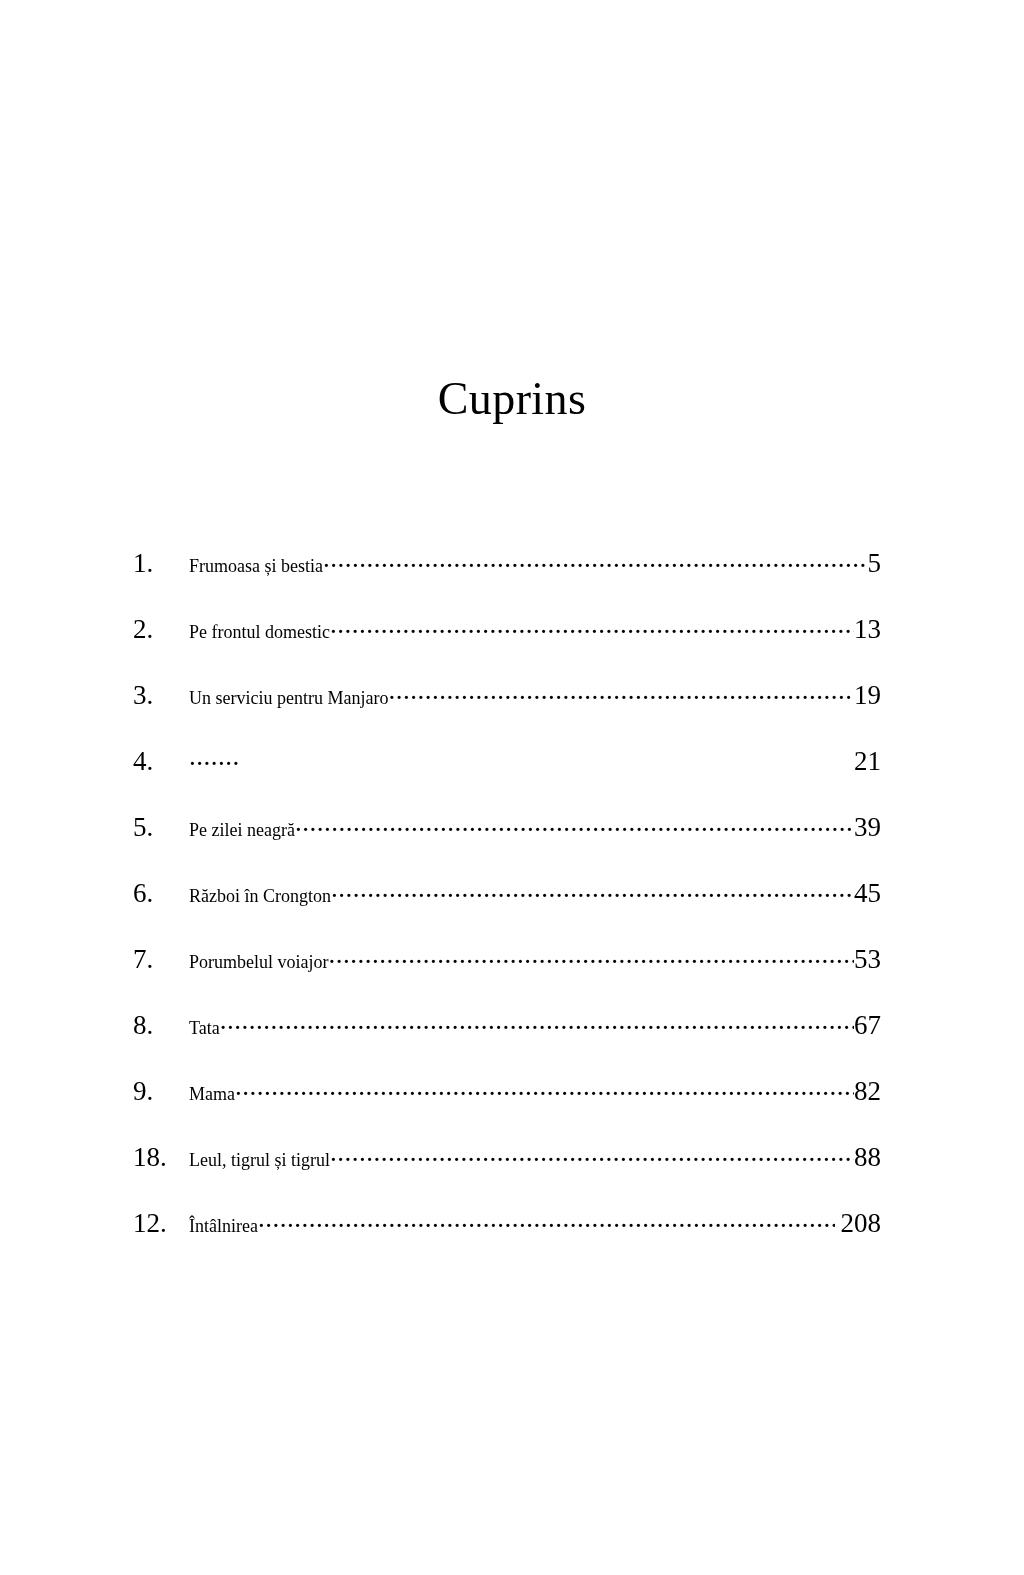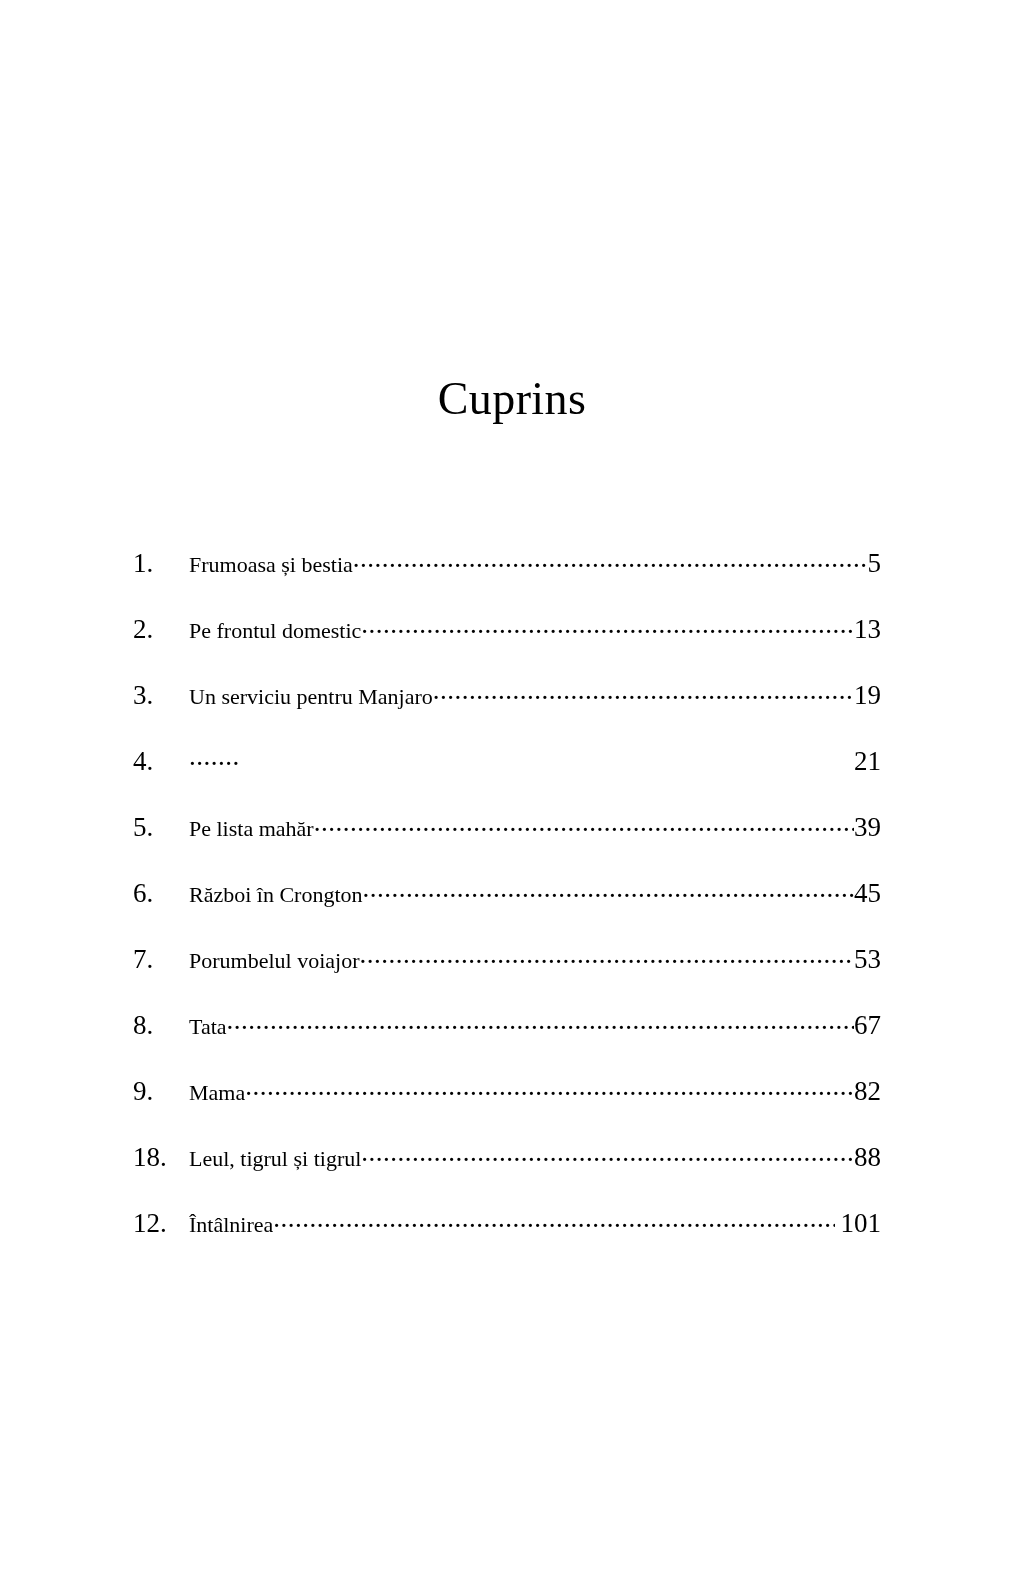--- a/index.html
+++ b/index.html
@@ -55,21 +55,21 @@
 
   .toc-num {
     width: 56px;
     flex: 0 0 56px;
     text-align: left;
     font-size: 27px;
   }
 
   .toc-label {
     flex: 0 0 auto;
-    font-size: 22px;
+    font-size: 18px;
   }
 
   .toc-dots {
     flex: 1 1 auto;
     overflow: hidden;
     position: relative;
     height: 1em;
     margin: 0 0px;
   }
 
@@ -129,21 +129,21 @@
     </div>
 
     <div class="toc-row wide">
       <span class="toc-num">4.</span>
       <span class="toc-dots"></span>
       <span class="toc-page">21</span>
     </div>
 
     <div class="toc-row">
       <span class="toc-num">5.</span>
-      <span class="toc-label">Pe lista mahăr</span>
+      <span class="toc-label">Pe zilei neagră</span>
       <span class="toc-dots"></span>
       <span class="toc-page">39</span>
     </div>
 
     <div class="toc-row">
       <span class="toc-num">6.</span>
       <span class="toc-label">Război în Crongton</span>
       <span class="toc-dots"></span>
       <span class="toc-page">45</span>
     </div>
@@ -174,17 +174,17 @@
       <span class="toc-label">Leul, tigrul și tigrul</span>
       <span class="toc-dots"></span>
       <span class="toc-page">88</span>
     </div>
 
 
     <div class="toc-row gap">
       <span class="toc-num">12.</span>
       <span class="toc-label">Întâlnirea </span>
       <span class="toc-dots"></span>
-      <span class="toc-page"> 101</span>
+      <span class="toc-page"> 208</span>
     </div>
 
   </div>
 </div>
 
 </body></html>

